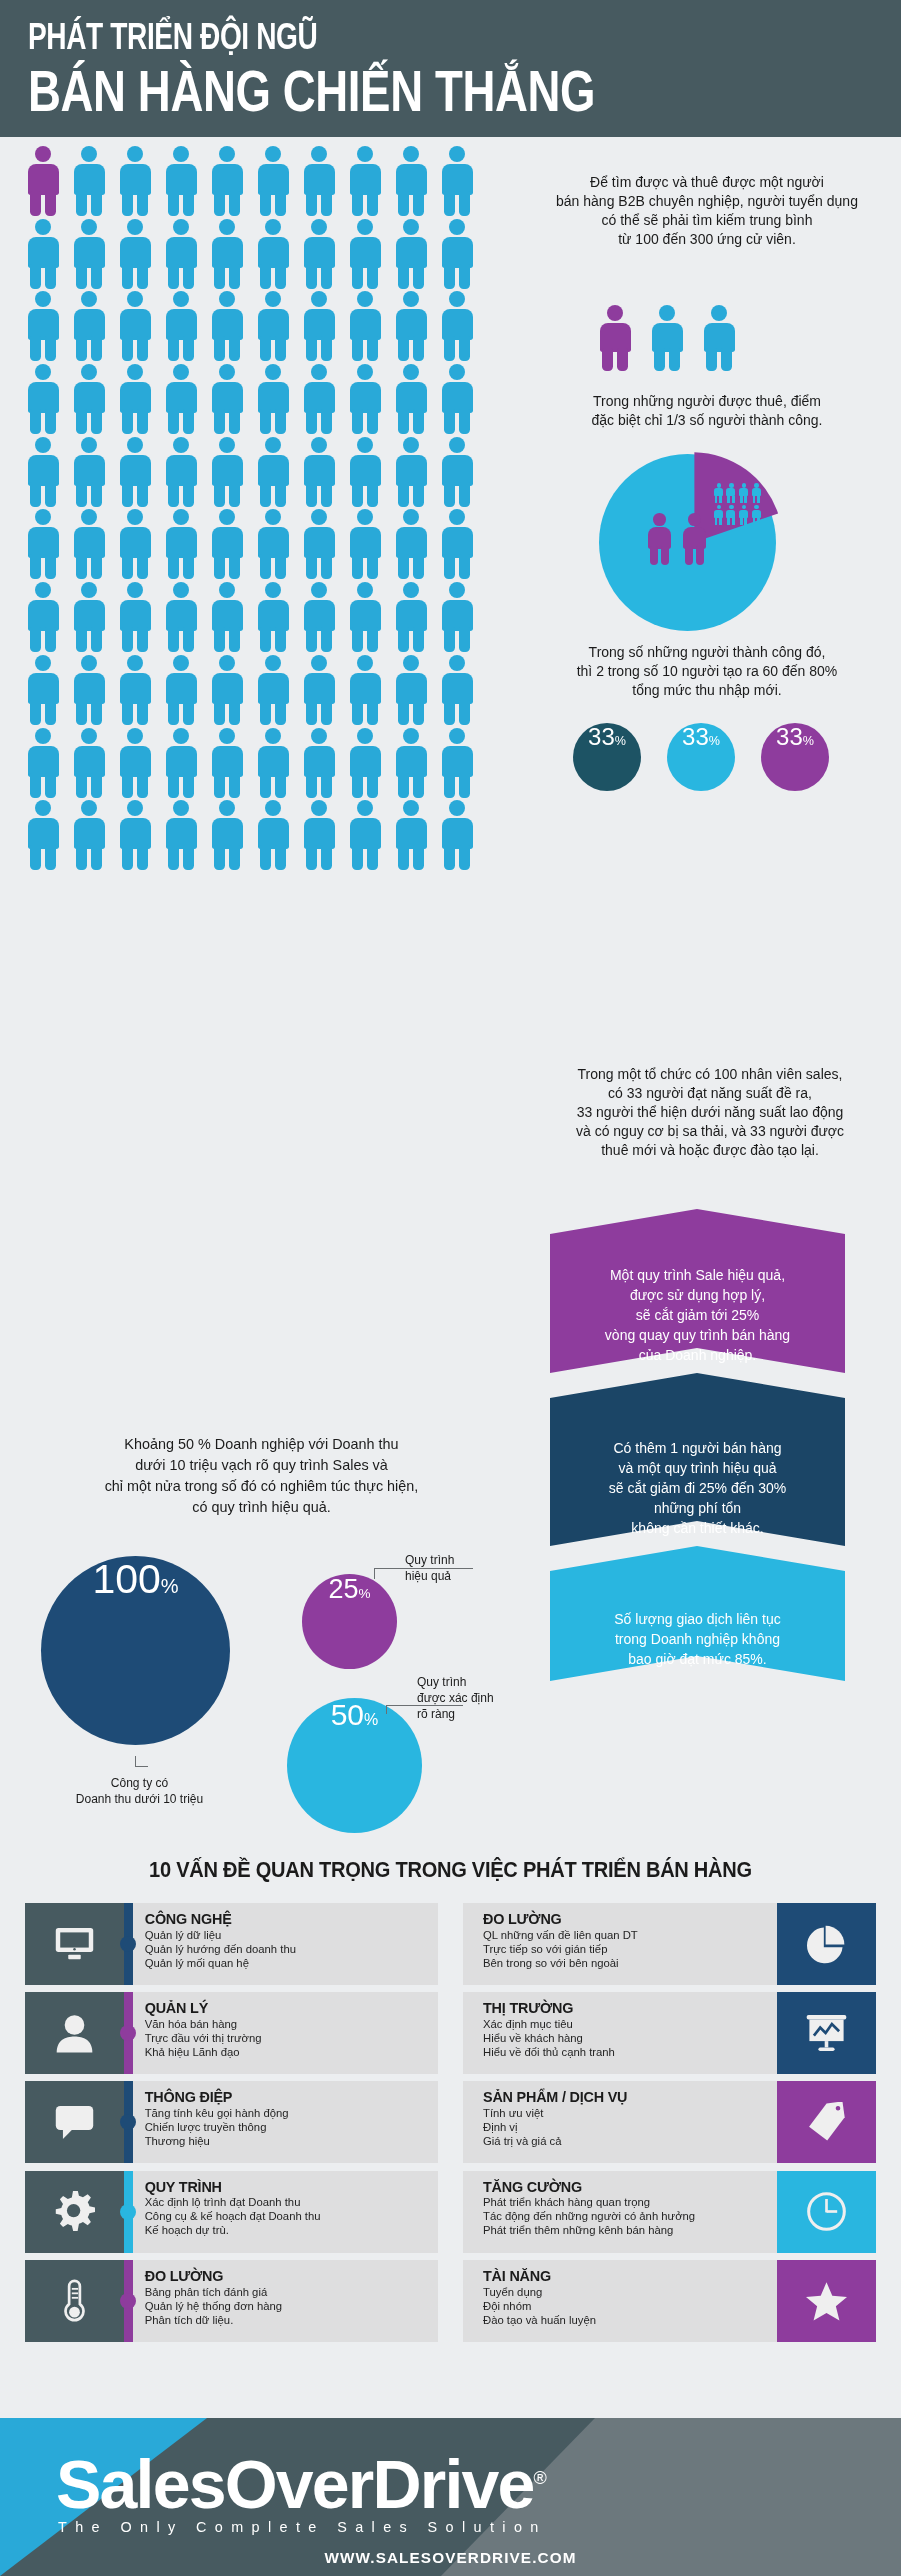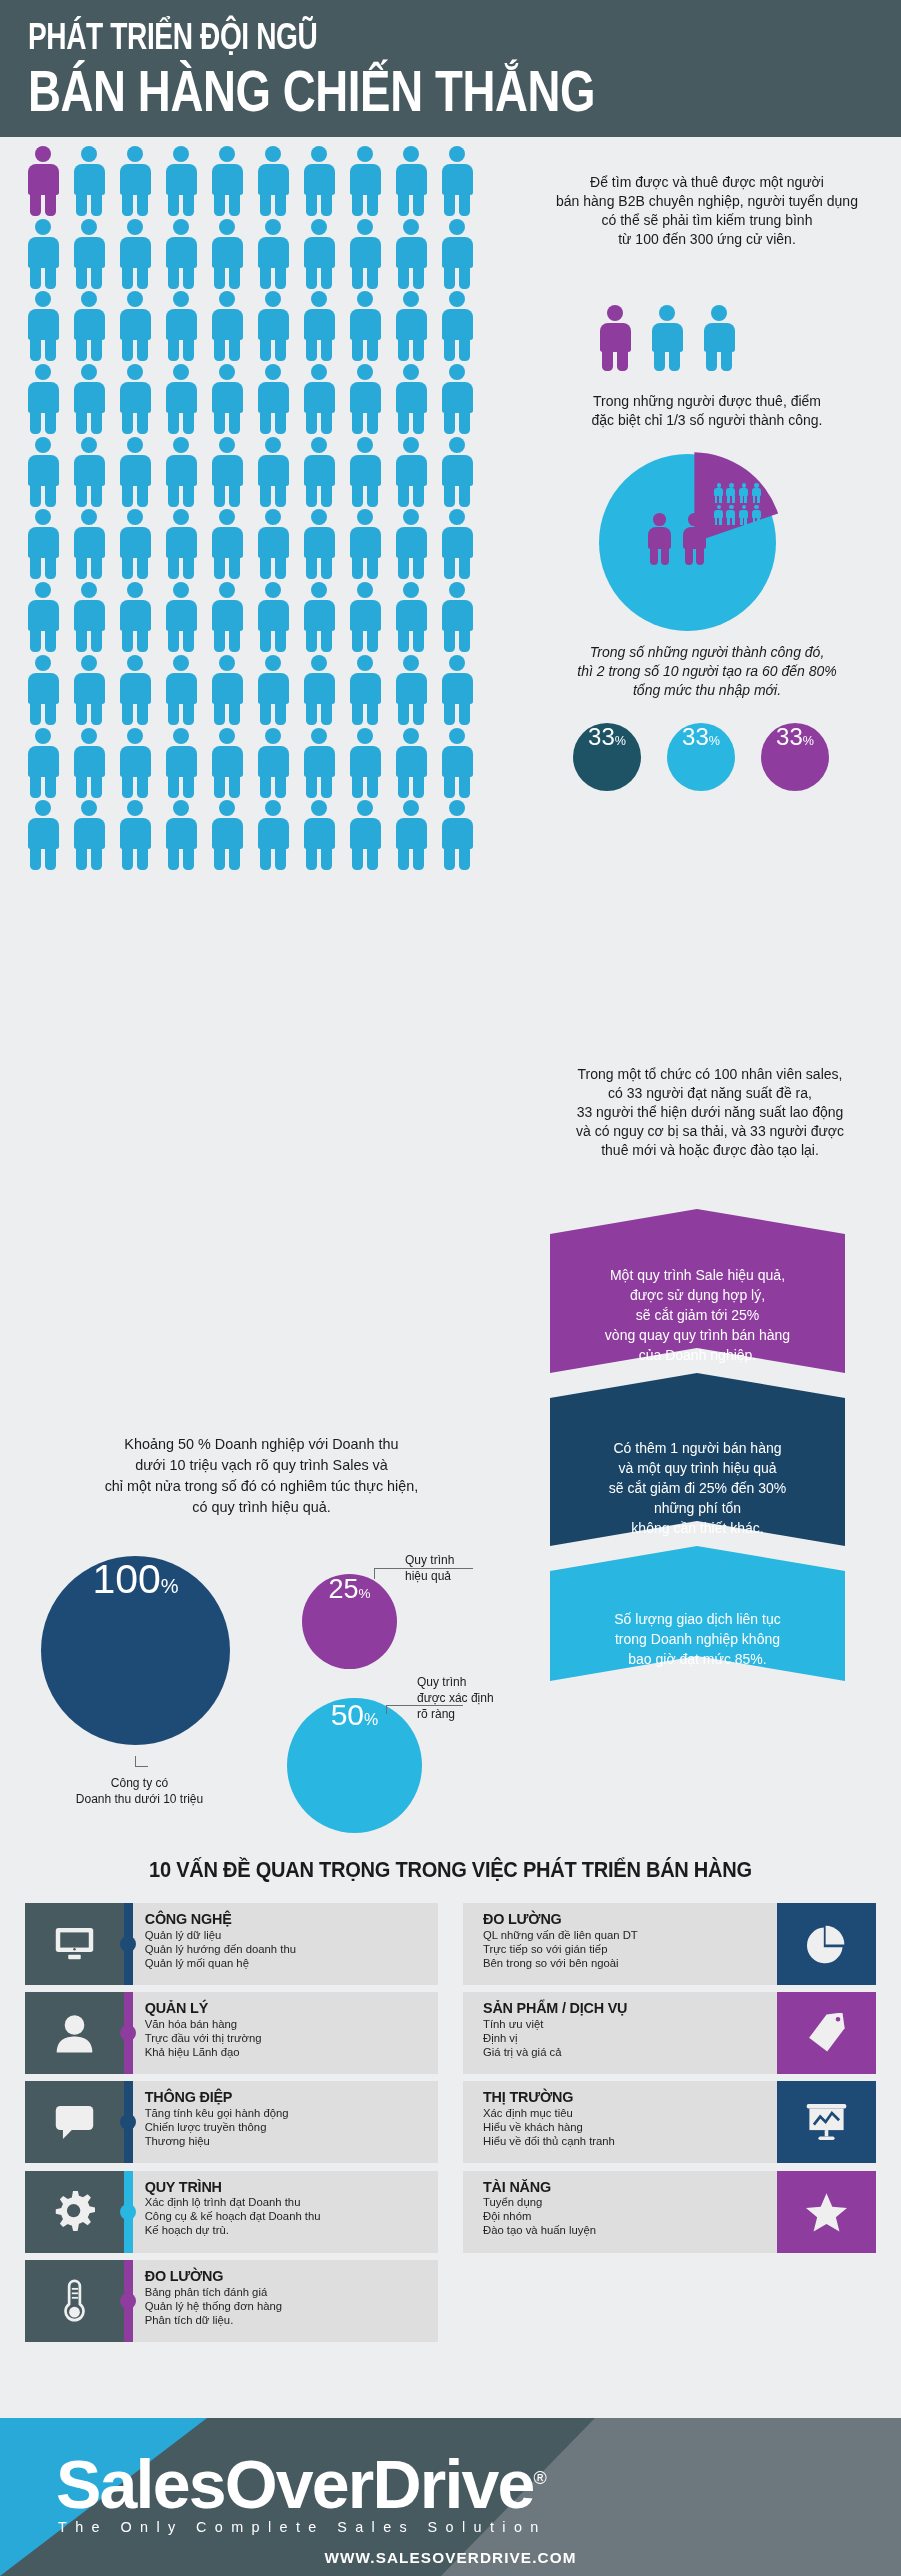--- a/index.html
+++ b/index.html
@@ -927,21 +927,21 @@
         </div>
         <div style="position: relative; width: 10.8px; height: 20px;">
           <div style="position:absolute;left:3.6px;top:0;width:4.5px;height:4.5px;border-radius:50%;background:#29b6e0"></div>
           <div style="position:absolute;left:0.9px;top:5.4px;width:9px;height:8px;background:#29b6e0;border-radius:2.7px 2.7px 0.9px 0.9px"></div>
           <div style="position:absolute;left:1.8px;top:12.6px;width:2.7px;height:7.2px;background:#29b6e0"></div>
           <div style="position:absolute;left:6.3px;top:12.6px;width:2.7px;height:7.2px;background:#29b6e0"></div>
         </div>
       </div>
   </div>
 
-  <div class="para" id="para3" style="left:527px; top:506px; width:360px;font-style:italic;">
+  <div class="para" id="para3" style="left:527px; top:506px; width:360px;">
       <div>Trong số những người thành công đó,</div>
       <div>thì 2 trong số 10 người tạo ra 60 đến 80%</div>
       <div>tổng mức thu nhập mới.</div>
     </div>
 
   <div id="circles33">
       <div class="circ33" style="left: 573px; top: 586px; background: rgb(29, 83, 100);">
         <span class="n">33</span>
         <span class="p">%</span>
       </div>
@@ -1143,51 +1143,66 @@
           </div>
           <div class="iconbox" style="background: rgb(30, 75, 118);">
             <svg width="41" height="41" viewBox="0 0 46 46">
               <path d="M22 23 L22 2 A21 21 0 0 1 43 23 Z" fill="#efefef"></path>
               <path d="M20 4 A20 20 0 1 0 41 26 L20 26 Z" fill="#efefef"></path>
             </svg>
           </div>
         </div>
         <div class="card right-card">
           <div class="txt">
-            <div class="ttl">SẢN PHẨM / DỊCH VỤ</div>
-            <div class="li">Tính ưu việt</div>
-            <div class="li">Định vị</div>
-            <div class="li">Giá trị và giá cả</div>
-          </div>
-          <div class="iconbox" style="background: rgb(142, 60, 157);">
-            <svg width="41" height="41" viewBox="0 0 46 46">
-              <path d="M26 2 L44 2 L44 20 L21 43 L3 25 Z" fill="#efefef" transform="rotate(-8 23 23)"></path>
-              <circle cx="38" cy="9" r="2.6" fill="#8e3c9d" transform="rotate(-8 23 23)"></circle>
-            </svg>
-          </div>
-        </div>
-        <div class="card right-card">
-          <div class="txt">
             <div class="ttl">THỊ TRƯỜNG</div>
             <div class="li">Xác định mục tiêu</div>
             <div class="li">Hiểu về khách hàng</div>
             <div class="li">Hiểu về đối thủ cạnh tranh</div>
           </div>
           <div class="iconbox" style="background: rgb(30, 75, 118);">
             <svg width="45" height="40" viewBox="0 0 50 44">
               <rect x="3" y="2" width="44" height="5" rx="2" fill="#efefef"></rect>
               <rect x="6" y="7" width="38" height="24" fill="#efefef"></rect>
               <polyline points="11,25 18,16 24,22 31,12 39,20" fill="none" stroke="#1e4b76" stroke-width="3"></polyline>
               <rect x="23" y="31" width="4" height="7" fill="#efefef"></rect>
               <rect x="16" y="38" width="18" height="4" rx="2" fill="#efefef"></rect>
             </svg>
           </div>
         </div>
         <div class="card right-card">
           <div class="txt">
+            <div class="ttl">SẢN PHẨM / DỊCH VỤ</div>
+            <div class="li">Tính ưu việt</div>
+            <div class="li">Định vị</div>
+            <div class="li">Giá trị và giá cả</div>
+          </div>
+          <div class="iconbox" style="background: rgb(142, 60, 157);">
+            <svg width="41" height="41" viewBox="0 0 46 46">
+              <path d="M26 2 L44 2 L44 20 L21 43 L3 25 Z" fill="#efefef" transform="rotate(-8 23 23)"></path>
+              <circle cx="38" cy="9" r="2.6" fill="#8e3c9d" transform="rotate(-8 23 23)"></circle>
+            </svg>
+          </div>
+        </div>
+        <div class="card right-card">
+          <div class="txt">
+            <div class="ttl">TĂNG CƯỜNG</div>
+            <div class="li">Phát triển khách hàng quan trọng</div>
+            <div class="li">Tác động đến những người có ảnh hưởng</div>
+            <div class="li">Phát triển thêm những kênh bán hàng</div>
+          </div>
+          <div class="iconbox" style="background: rgb(41, 182, 224);">
+            <svg width="41" height="41" viewBox="0 0 46 46">
+              <circle cx="23" cy="23" r="20" fill="none" stroke="#efefef" stroke-width="3.4"></circle>
+              <rect x="21.5" y="9" width="3" height="15" fill="#efefef"></rect>
+              <rect x="23" y="21.5" width="12" height="3" fill="#efefef"></rect>
+            </svg>
+          </div>
+        </div>
+        <div class="card right-card">
+          <div class="txt">
             <div class="ttl">TÀI NĂNG</div>
             <div class="li">Tuyển dụng</div>
             <div class="li">Đội nhóm</div>
             <div class="li">Đào tạo và huấn luyện</div>
           </div>
           <div class="iconbox" style="background: rgb(142, 60, 157);">
             <svg width="41" height="40" viewBox="0 0 46 44">
               <path d="M23 1 L29.5 16 L46 17.5 L33.5 28 L37.5 44 L23 35.5 L8.5 44 L12.5 28 L0 17.5 L16.5 16 Z" fill="#efefef"></path>
             </svg>
           </div>

